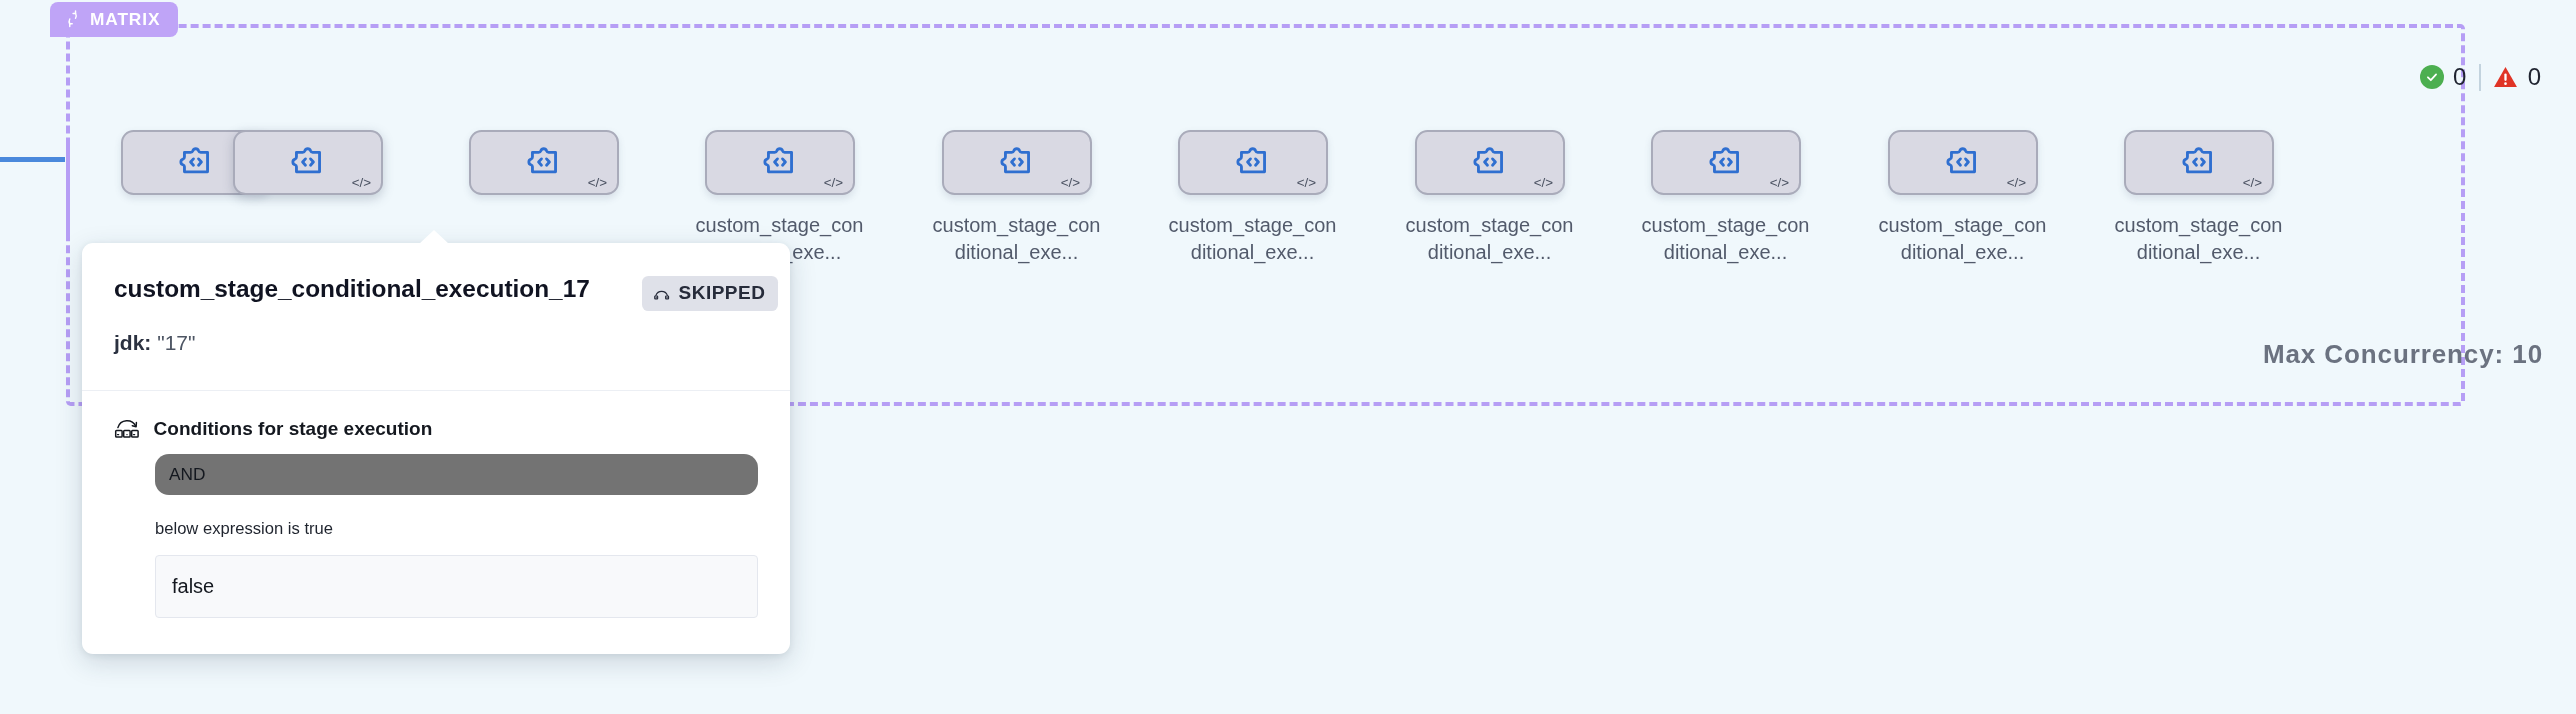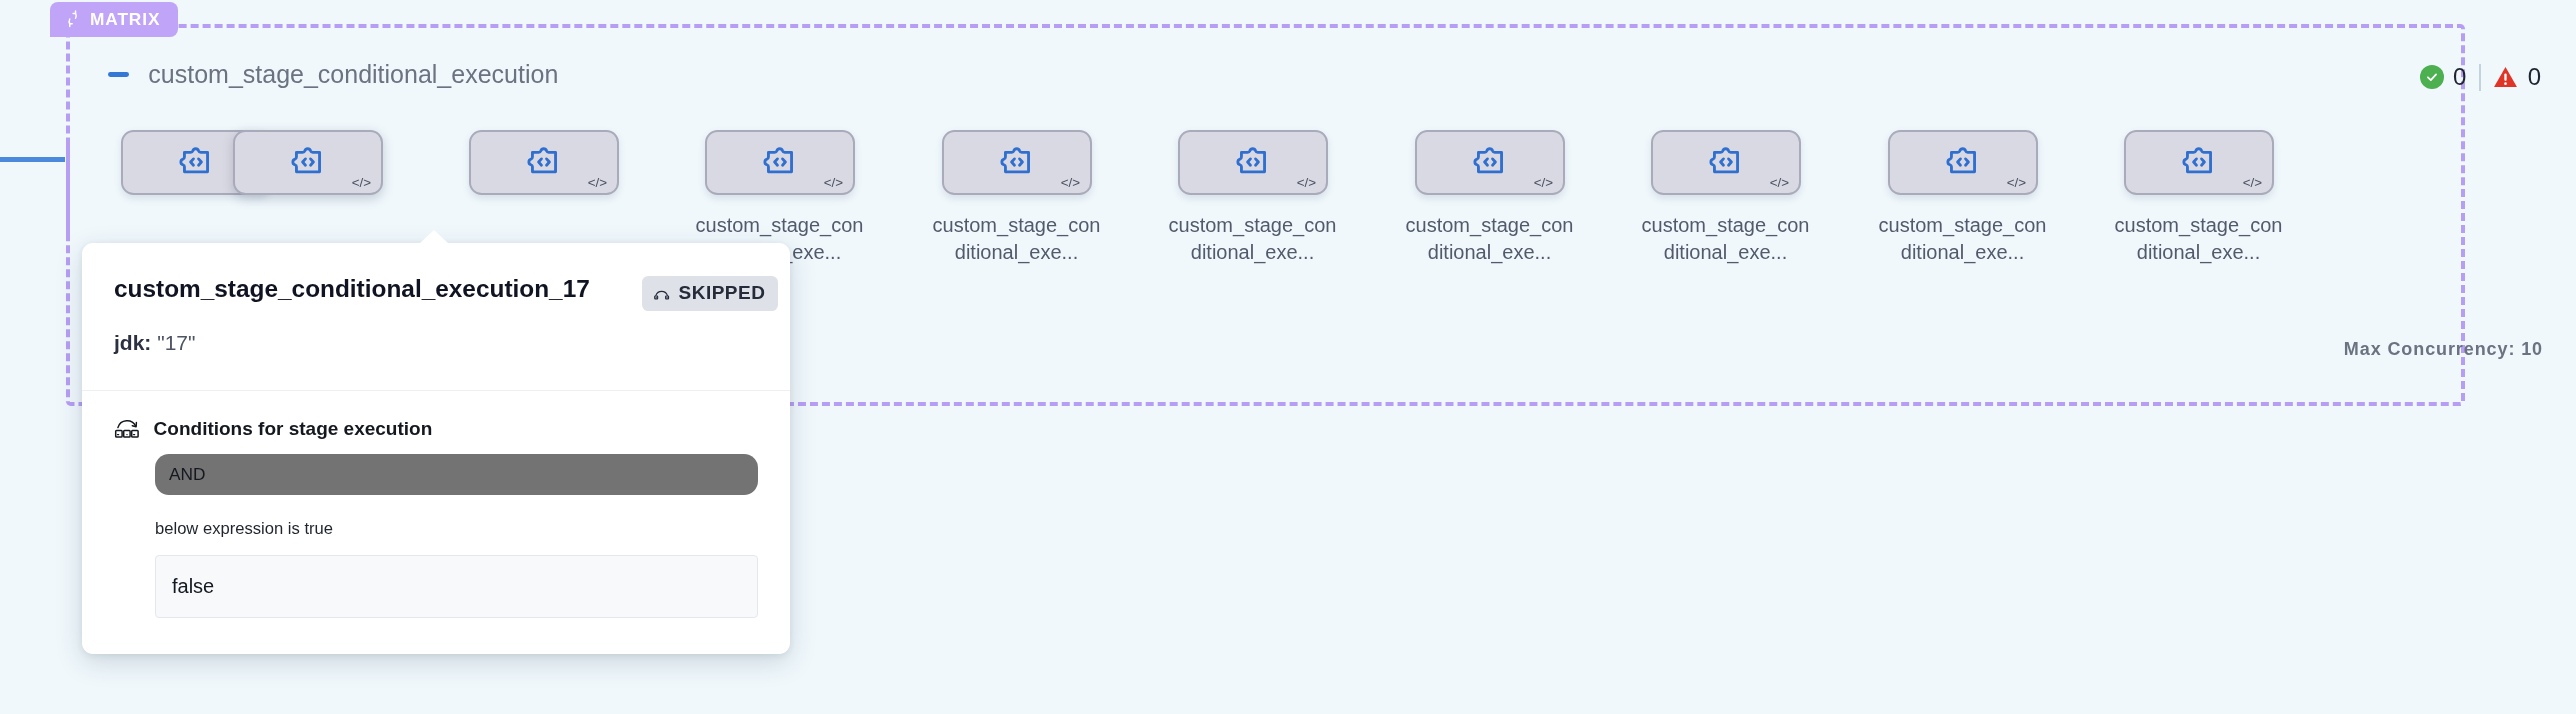--- a/index.html
+++ b/index.html
@@ -177,21 +177,21 @@
     color: #525a6b;
     width: 173px;
     word-break: break-all;
   }
 
   
   .max-concurrency {
     position: absolute;
     right: 33px;
     top: 339px;
-    font-size: 18px;
+    font-size: 26px;
     font-weight: 700;
     color: #6b7280;
     letter-spacing: 0.9px;
     z-index: 4;
   }
 
   
   .popover {
     position: absolute;
     left: 82px;
@@ -305,26 +305,20 @@
       <svg width="17.3" height="17.3" viewBox="0 0 24 24" fill="none" stroke="#ffffff" stroke-width="2" stroke-linecap="round" stroke-linejoin="round">
         <path d="M16 4.5a7.5 7.5 0 0 1 0 7"></path>
         <polyline points="16 1.2 16 4.8 12.6 4.8"></polyline>
         <path d="M8 19.5a7.5 7.5 0 0 1 0-7"></path>
         <polyline points="8 22.8 8 19.2 11.4 19.2"></polyline>
       </svg>
     </span>
     <span>MATRIX</span>
   </div>
 
-  <div class="group-header">
-    <span class="collapse-toggle">
-      <span class="bar"></span>
-    </span>
-    <span class="group-title">custom_stage_conditional_execution</span>
-  </div>
 
   <div class="status-counters">
     <span class="counter">
       <span class="badge-circle-ok">
         <svg width="14" height="14" viewBox="0 0 24 24" fill="none" stroke="#ffffff" stroke-width="3" stroke-linecap="round" stroke-linejoin="round">
           <polyline points="5 12.5 10 17.5 19 7.5"></polyline>
         </svg>
       </span>
       <span class="counter-value">0</span>
     </span>

